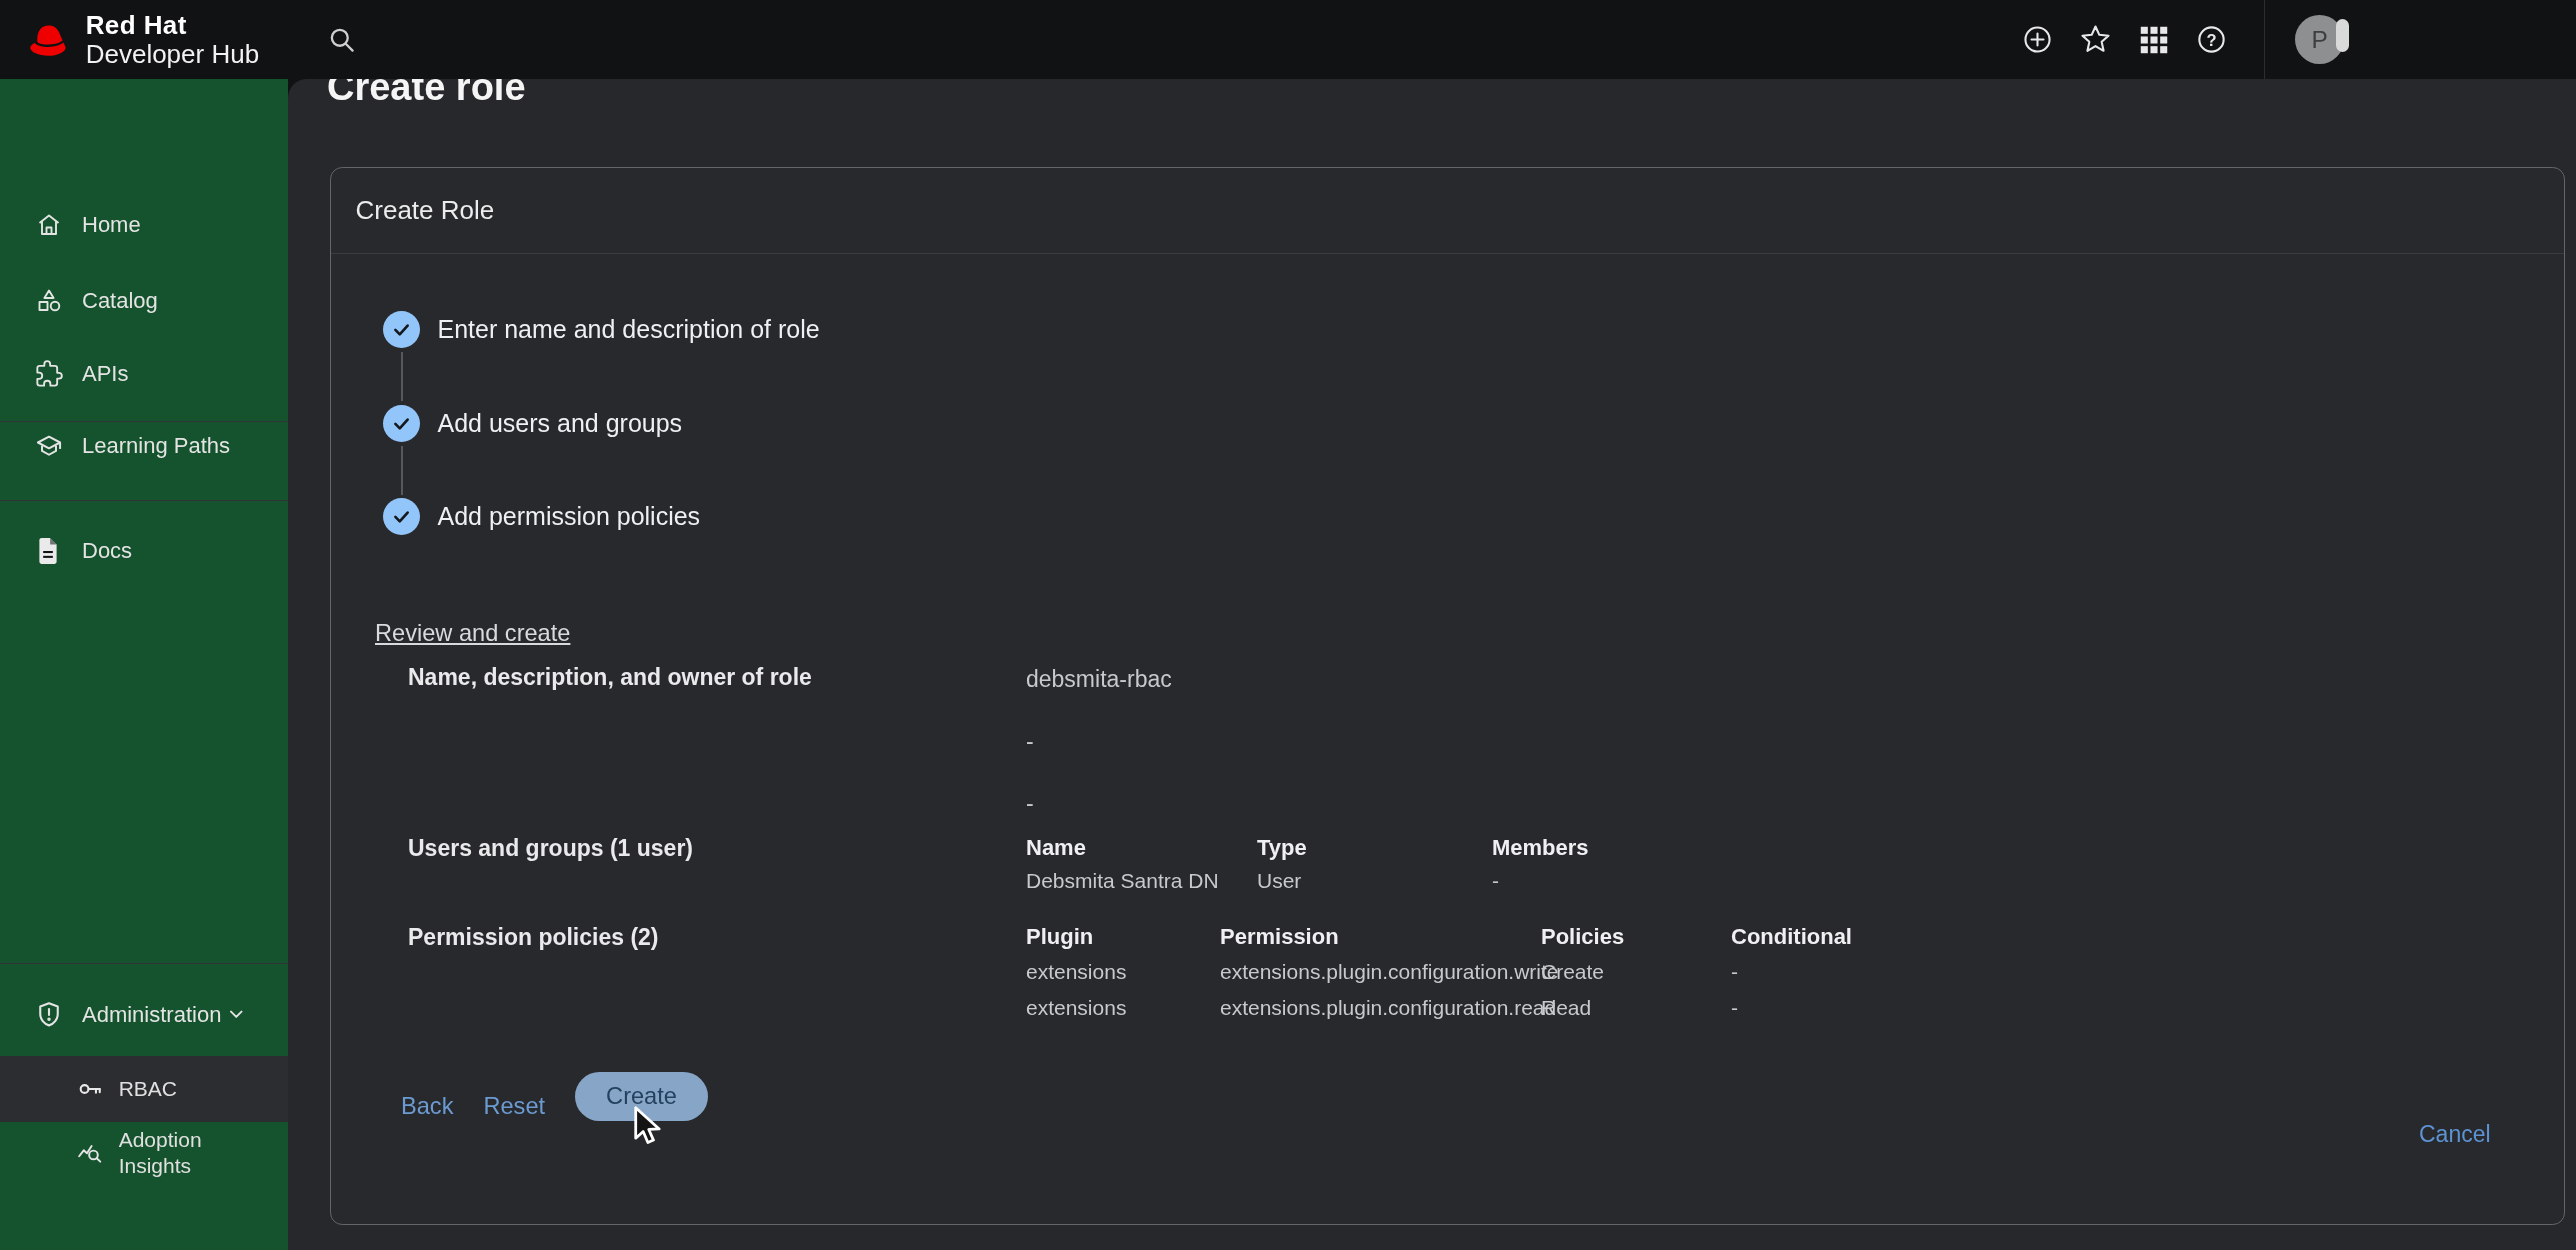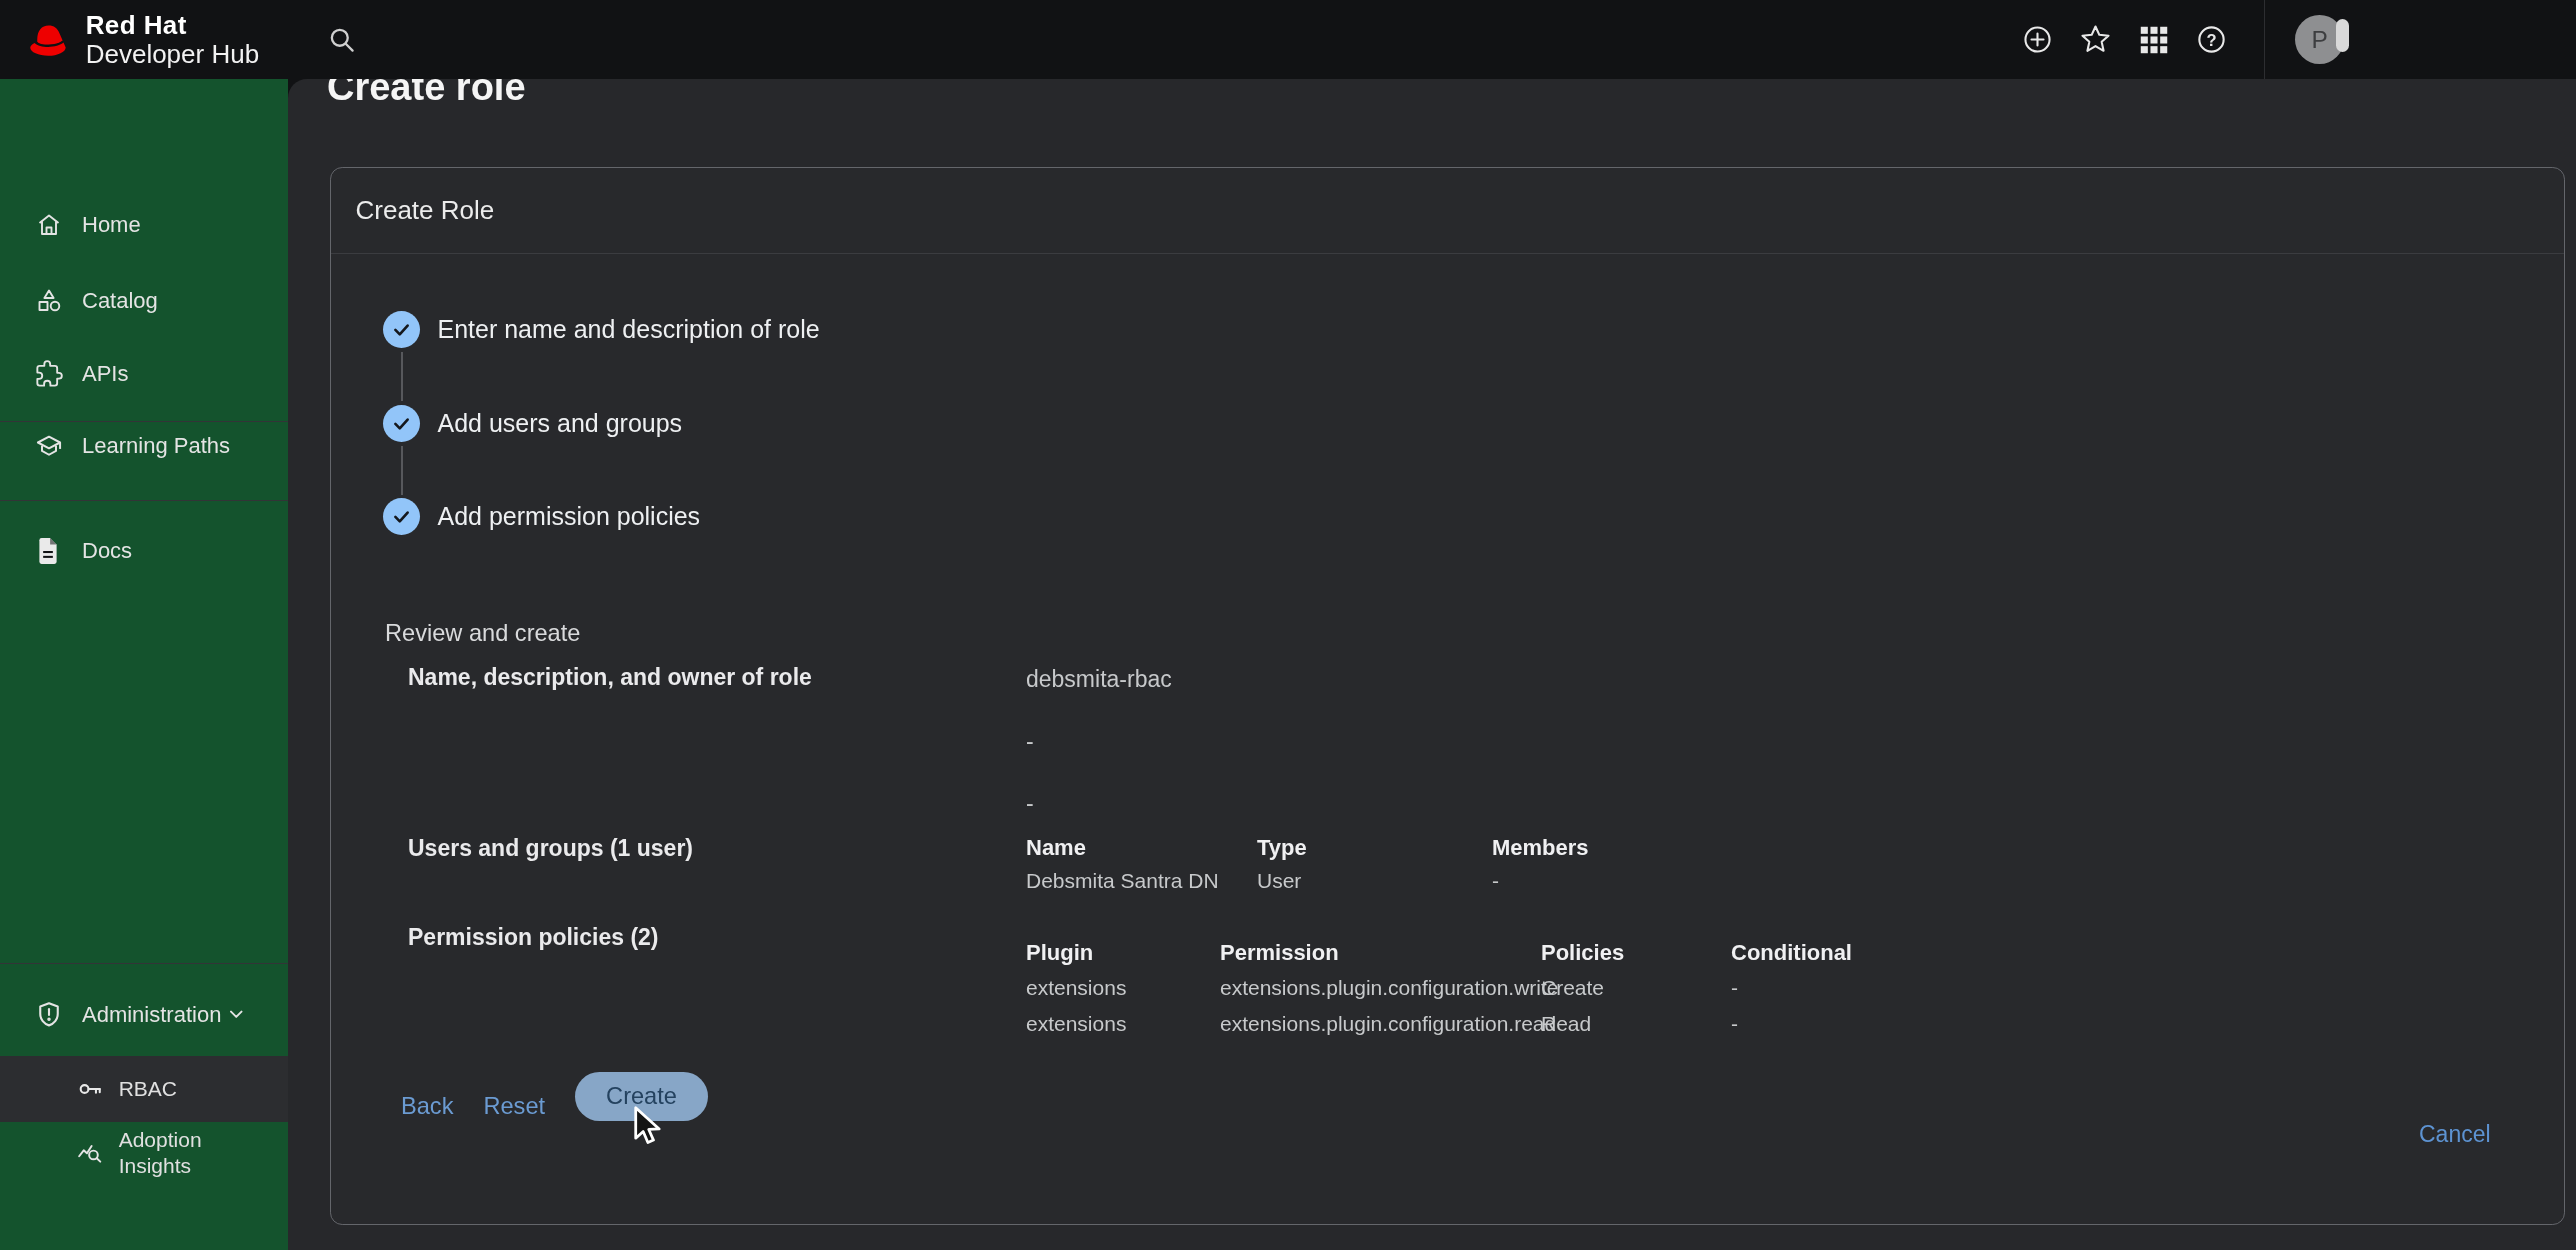--- a/index.html
+++ b/index.html
@@ -96,28 +96,28 @@
     font-size: 26px; color: #ececec;
   }
   .step-row { position: absolute; left: 52px; height: 38px; display: flex; align-items: center; }
   .step-check {
     width: 37px; height: 37px; border-radius: 50%; background: #92c5f9;
     display: flex; align-items: center; justify-content: center;
   }
   .step-lbl { margin-left: 17.5px; font-size: 25px; color: #eef0f2; }
   .step-connector { position: absolute; left: 70px; width: 1.7px; height: 49px; background: #57585c; }
 
-  .review-title { position: absolute; left: 54px; top: 452px; font-size: 23.6px; color: #d9dadc; }
+  .review-title { position: absolute; left: 44px; top: 452px; font-size: 23.6px; color: #d9dadc; text-decoration: underline; }
   .sec-label { position: absolute; left: 77px; font-size: 23px; font-weight: bold; color: #eaeaec; }
   .val-col { position: absolute; left: 695px; font-size: 23px; color: #c7c9cb; }
   .val-col div { margin-bottom: 32px; line-height: 30px; }
 
   .grid-table { position: absolute; left: 695px; display: grid; }
   .grid-table.users { grid-template-columns: 231px 235px 192px; grid-auto-rows: 34px; }
-  .grid-table.perms { grid-template-columns: 194px 321px 190px 227px; grid-auto-rows: 36px; margin-top: 16px; }
+  .grid-table.perms { grid-template-columns: 194px 321px 190px 227px; grid-auto-rows: 36px; }
   .th { font-size: 22px; font-weight: bold; color: #f0f0f2; }
   .td { font-size: 21px; color: #c7c9cb; }
 
   .btn-row { position: absolute; left: 70px; top: 903px; height: 51px; display: flex; align-items: center; gap: 30px; }
   .text-btn { font-size: 23.6px; color: #6b9bd2; background: none; border: none; font-family: inherit; margin-top: 19px; }
   .create-btn {
     height: 49px; padding: 0 31px; border: none; border-radius: 24.5px;
     background: #87a6c7; color: #24425f; font-size: 23.6px; font-family: inherit;
   }
   .cancel-link { position: absolute; right: 73px; top: 953px; font-size: 23px; color: #5d93d2; }

